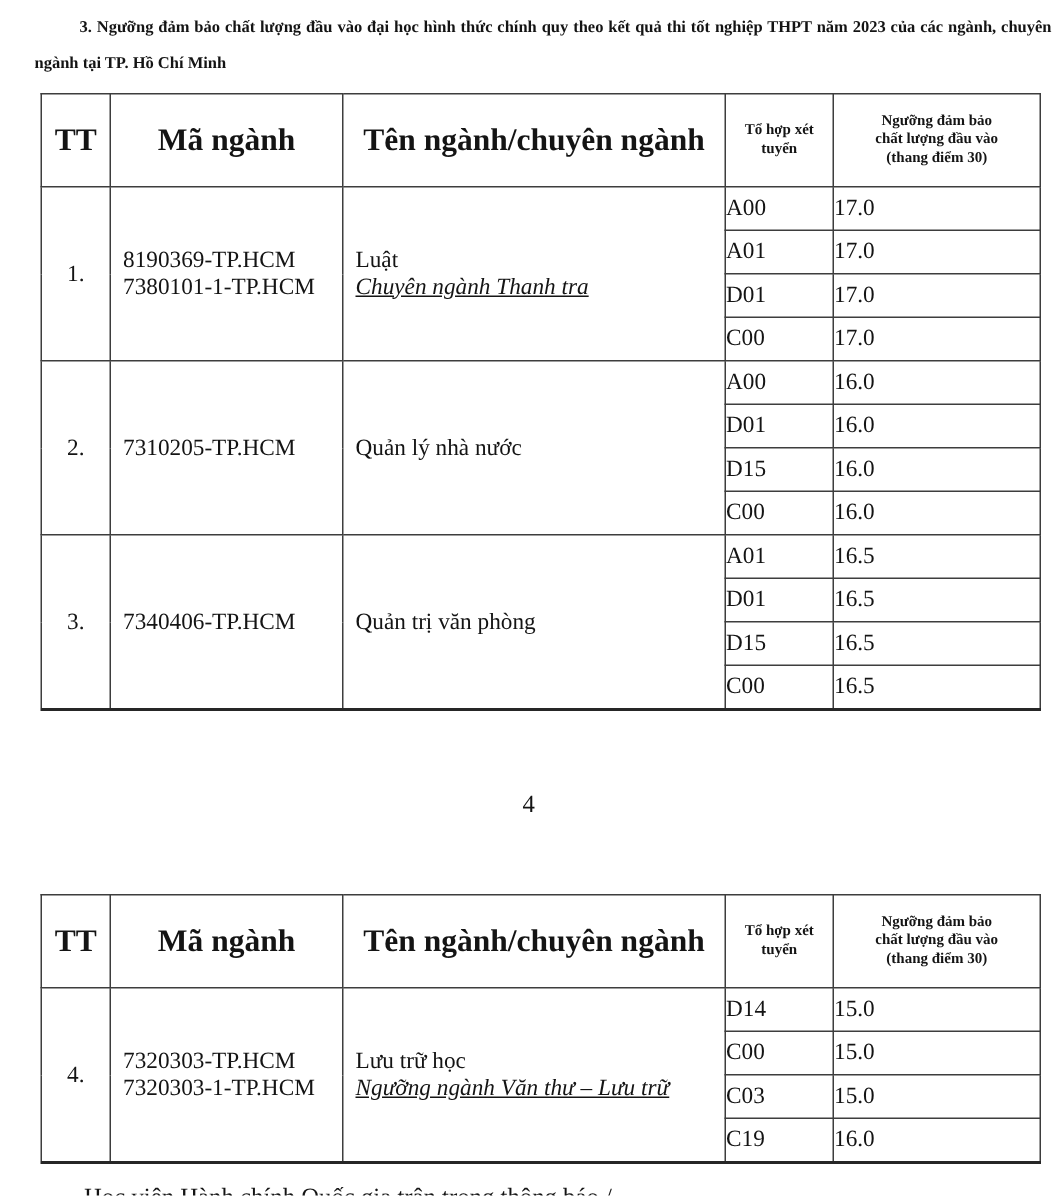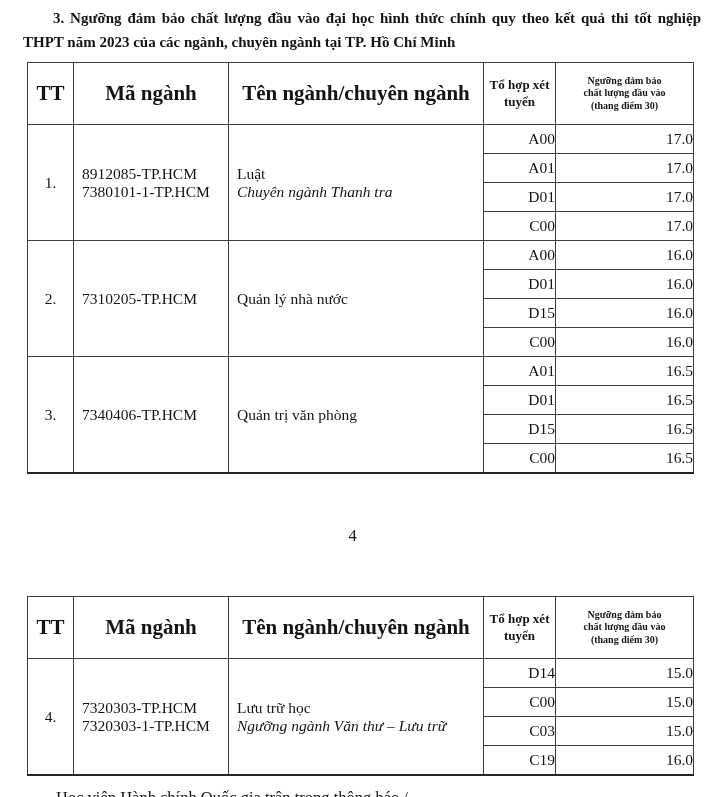--- a/index.html
+++ b/index.html
@@ -13,21 +13,21 @@
     overflow: hidden;
   }
   .page {
     position: relative;
     width: 705px;
     height: 797px;
     background: #ffffff;
   }
   .title {
     font-weight: bold;
-    font-size: 15px;
+    font-size: 11px;
     line-height: 23.5px;
     margin: 7px 4px 0 23px;
     text-indent: 30px;
     text-align: justify;
   }
   table.doc-table {
     border-collapse: collapse;
     table-layout: fixed;
     width: 666px;
     margin-left: 27px;
@@ -42,33 +42,33 @@
     padding: 0;
     overflow: hidden;
   }
   tr.hdr { height: 62px; }
   th {
     font-weight: bold;
     text-align: center;
     font-size: 21px;
     padding: 0 2px;
   }
-  th.th-tohop { font-size: 13px; line-height: 1.25; }
+  th.th-tohop { font-size: 10px; line-height: 1.25; }
   th.th-nguong {
     font-size: 10px;
     line-height: 1.22;
     white-space: pre-line;
   }
   td { font-size: 15.5px; }
   td.td-tt { text-align: center; }
   td.td-ma, td.td-ten { text-align: left; padding-left: 8px; }
-  td.td-tohop, td.td-diem { text-align: right; height: 28px; }
+  td.td-tohop, td.td-diem { text-align: left; height: 28px; }
   .second { }
   .second:empty { display: none; margin: 0; }
-  .chuyen { font-style: italic; }
+  .chuyen { font-style: italic; text-decoration: underline; }
   .pagenum {
     margin-top: 52px;
     text-align: center;
     font-size: 16.5px;
   }
   .footer {
     margin: 12px 0 0 56px;
     font-size: 16.5px;
   }
 </style>
@@ -94,21 +94,21 @@
         <th>Tên ngành/chuyên ngành</th>
         <th class="th-tohop">Tổ hợp xét tuyển</th>
         <th class="th-nguong">Ngưỡng đảm bảo
 chất lượng đầu vào
 (thang điểm 30)</th>
       </tr>
 
       <tr>
         <td class="td-tt" rowspan="4">1.</td>
         <td class="td-ma" rowspan="4">
-          <div>8912085-TP.HCM</div>
+          <div>8190369-TP.HCM</div>
           <div class="second">7380101-1-TP.HCM</div>
         </td>
         <td class="td-ten" rowspan="4">
           <div>Luật</div>
           <div class="chuyen second">Chuyên ngành Thanh tra</div>
         </td>
         <td class="td-tohop">A00</td>
         <td class="td-diem">17.0</td>
       </tr>
       <tr>

